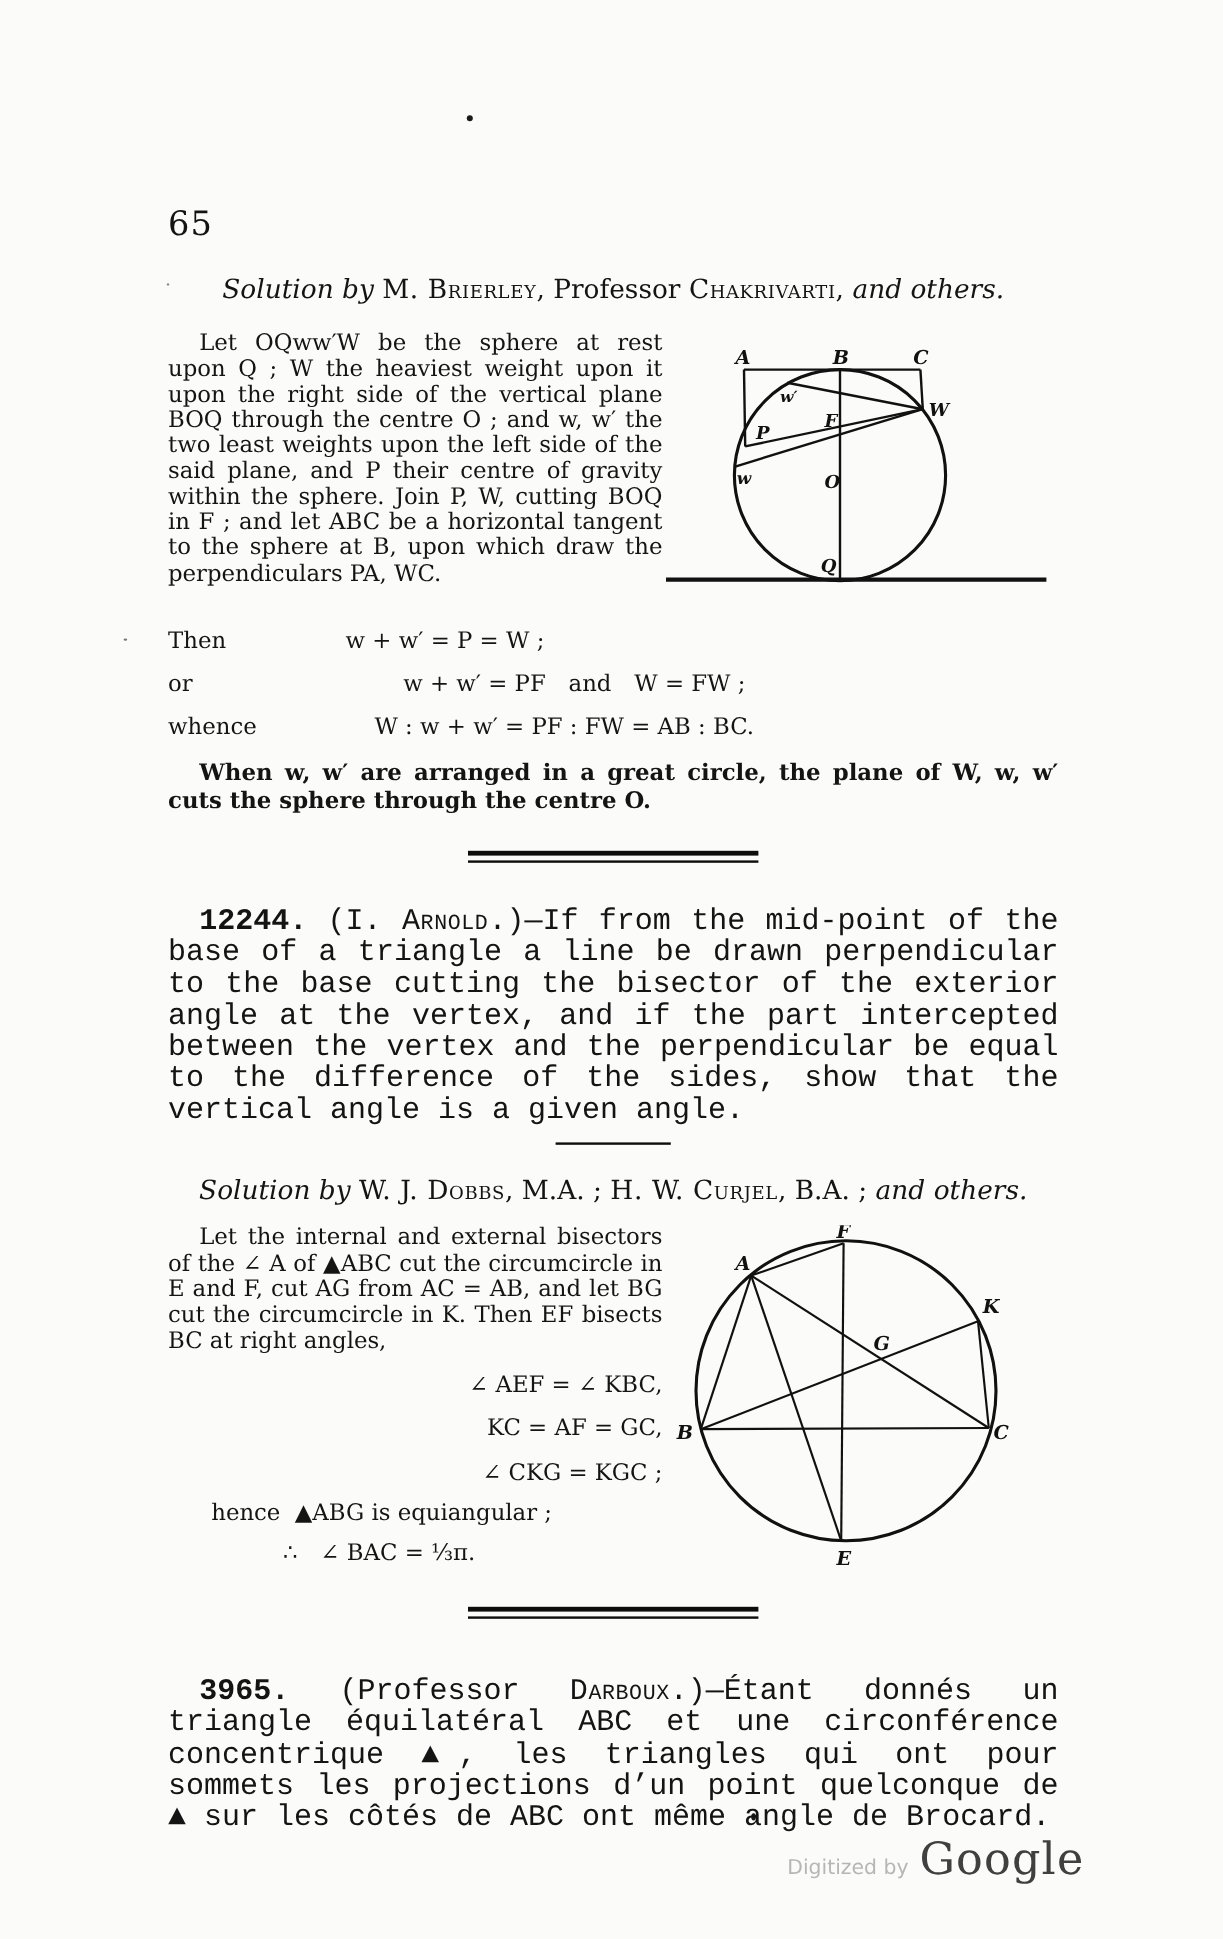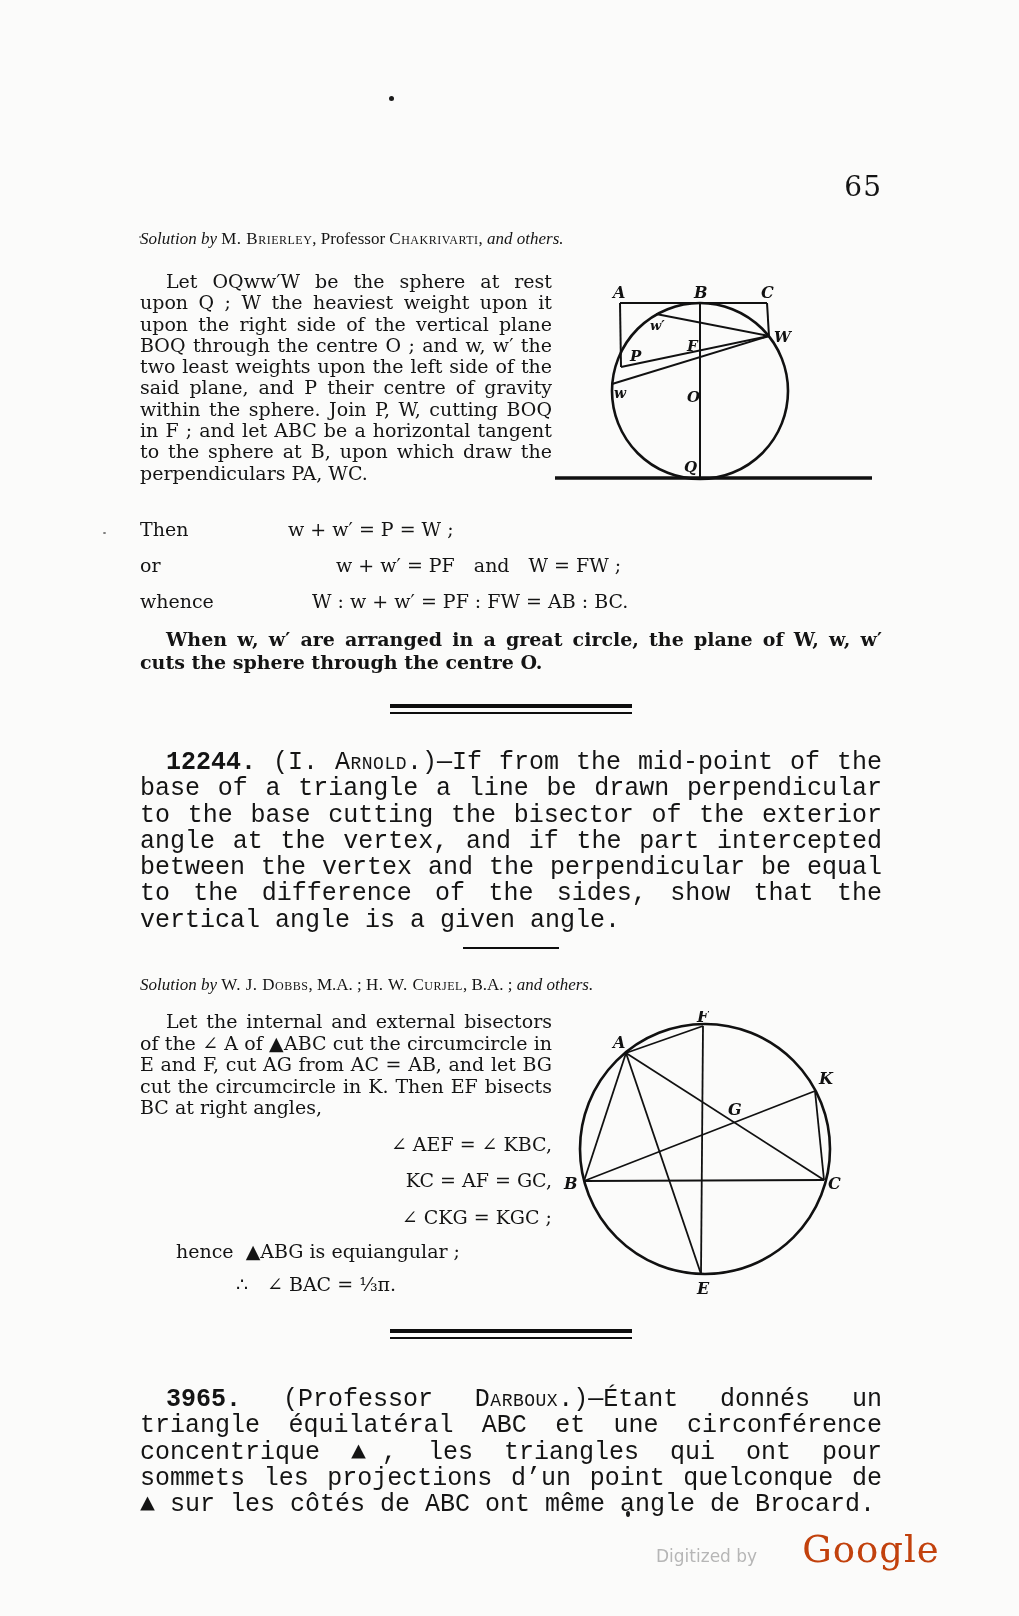--- a/index.html
+++ b/index.html
@@ -4,22 +4,22 @@
 <style>
   html,body{margin:0;padding:0;}
   body{
     width:1019px;height:1616px;
     background:#fbfbfa;
     font-family:"DejaVu Serif","DejaVu Sans",serif;
     color:#141414;
   }
   .page{position:relative;width:1019px;height:1616px;overflow:hidden;}
   .content{position:absolute;left:140px;top:0;width:742px;}
-  .pageno{margin:170px 0 0 0;text-align:right;font-size:28px;letter-spacing:1px;}
-  .byline{margin:26px 0 0 0;font-size:17px;font-family:Liberation Serif, serif;}
+  .pageno{margin:170px 0 0 0;text-align:left;font-size:28px;letter-spacing:1px;}
+  .byline{margin:26px 0 0 0;text-align:center;font-size:22px;}
   .it{font-style:italic;}
   .sc{font-variant:small-caps;letter-spacing:.5px;}
   .b{font-weight:bold;}
   .block{display:flex;align-items:flex-start;}
   .block1{margin-top:22px;}
   .block1 .coltext{width:430px;font-size:19px;line-height:21.3px;text-align:justify;}
   .indent{text-indent:26px;}
   p{margin:0;}
   .fig{flex:0 0 auto;}
   .eqrow{position:relative;height:36px;font-size:19px;}
@@ -33,23 +33,23 @@
         border-top:4px solid #0d0d0d;border-bottom:2px solid #0d0d0d;}
   .problem{margin-top:36px;font-size:25px;line-height:26.3px;text-align:justify;font-family:Liberation Mono, monospace;}
   .srule{margin:13px auto 0 auto;width:96px;border-top:2.5px solid #0d0d0d;height:0;}
   .block2{margin-top:16px;}
   .block2 .coltext{width:420px;font-size:19px;line-height:21.5px;text-align:justify;}
   .ceq{font-size:19px;text-align:right;margin-top:15px;white-space:pre;}
   .hence{font-size:19px;text-align:left;margin-top:13px;white-space:pre;margin-left:36px;}
   .concl{font-size:19px;text-align:center;margin-top:11px;padding-right:60px;white-space:pre;}
   .sep2{margin-top:18px;}
   .problem2{margin-top:48px;}
-  .watermark{position:absolute;left:656px;top:1528px;display:flex;align-items:baseline;gap:36px;}
+  .watermark{position:absolute;left:656px;top:1528px;display:flex;align-items:baseline;}
   .wm-pre{font-family:"DejaVu Sans","Liberation Sans",sans-serif;font-size:17px;color:#b6b6b6;}
-  .wm-logo{font-family:"DejaVu Serif",serif;font-size:37px;color:#c2410c;margin-left:9px;letter-spacing:1px;}
+  .wm-logo{font-family:"DejaVu Serif",serif;font-size:37px;color:#404040;margin-left:9px;letter-spacing:1px;}
   .speck{position:absolute;background:#1a1a1a;border-radius:50%;}
   .sp1{left:389px;top:96px;width:5px;height:5px;}
   .sp2{left:626px;top:1511px;width:4px;height:6px;}
   .sp3{left:103px;top:532px;width:3px;height:2px;background:#777;}
   .sp4{left:139px;top:236px;width:2px;height:2px;background:#888;}
   svg text{font-family:"DejaVu Serif",serif;font-style:italic;font-weight:bold;fill:#111;}
   svg line, svg circle{stroke:#111;fill:none;}
 </style>
 </head>
 <body>

